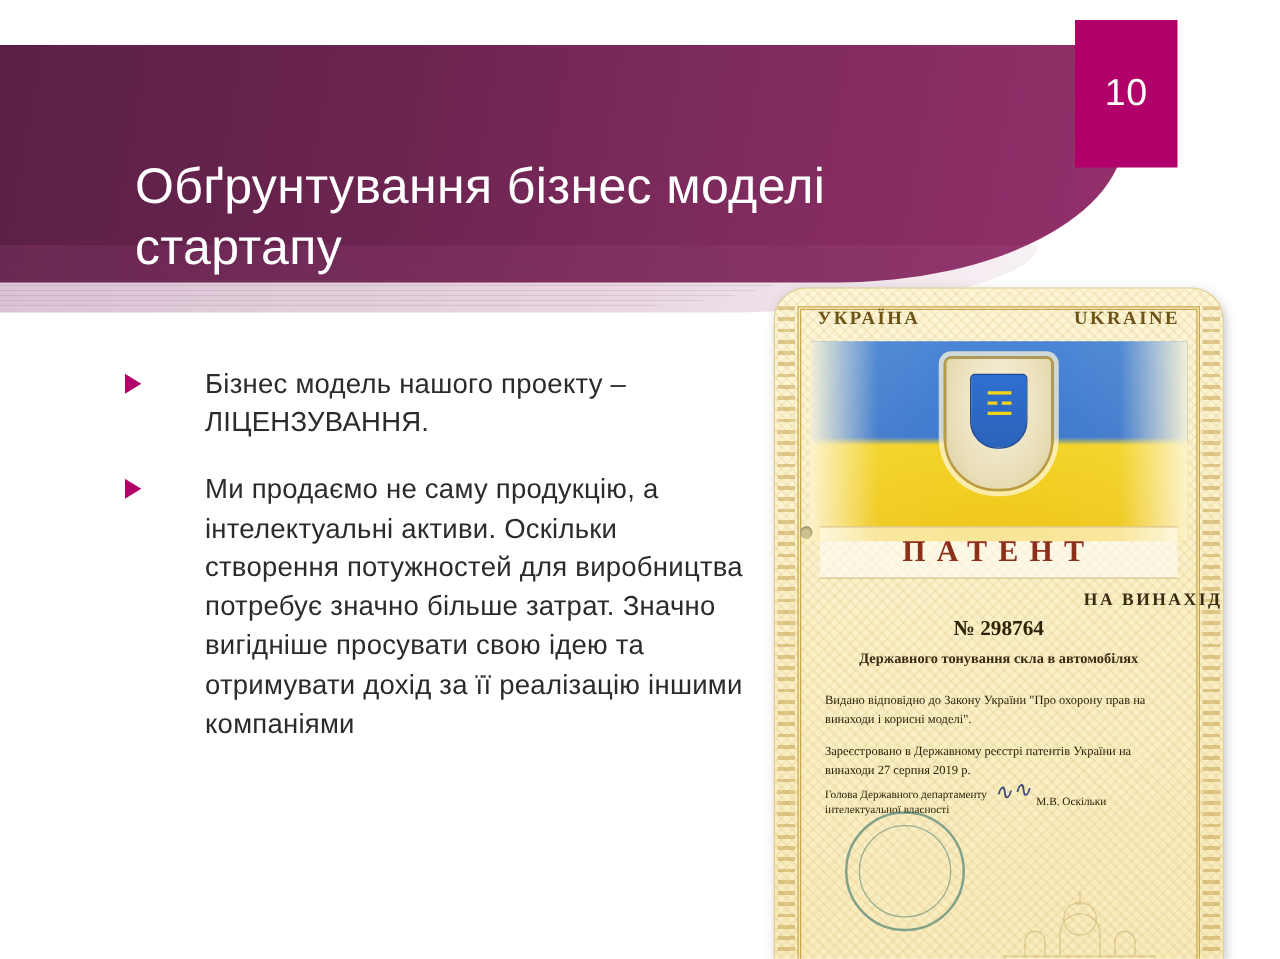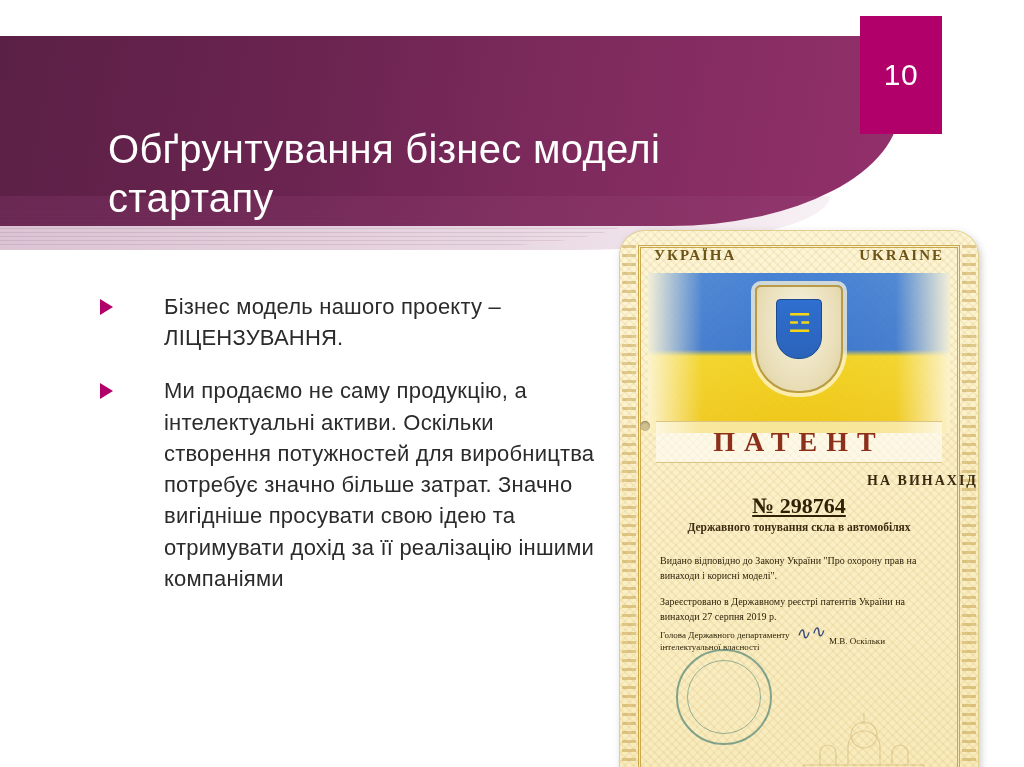--- a/index.html
+++ b/index.html
@@ -224,44 +224,43 @@
     left: 36px; right: 36px;
     top: 190px;
     height: 40px;
     background: rgba(255,255,255,0.55);
     border-top: 1px solid #d9c483;
     border-bottom: 1px solid #d9c483;
     display: flex;
     align-items: center;
     justify-content: center;
     color: #8c2f1b;
-    font-size: 28px;
+    font-size: 24px;
     letter-spacing: 9px;
     font-weight: bold;
   }
 
   .patent-sub {
     position: absolute;
     left: 0; right: 0;
     top: 242px;
     text-align: right;
     color: #3a2a10;
     font-size: 14px;
     letter-spacing: 2px;
     font-weight: bold;
   }
   .patent-number {
     position: absolute;
     left: 0; right: 0;
     top: 262px;
     text-align: center;
     color: #2e2106;
-    font-size: 22px;
+    font-size: 17px;
     font-weight: bold;
-    text-decoration: underline;
   }
   .patent-invention {
     position: absolute;
     left: 30px; right: 30px;
     top: 290px;
     text-align: center;
     color: #3a2a10;
     font-size: 11.5px;
     font-weight: bold;
   }

